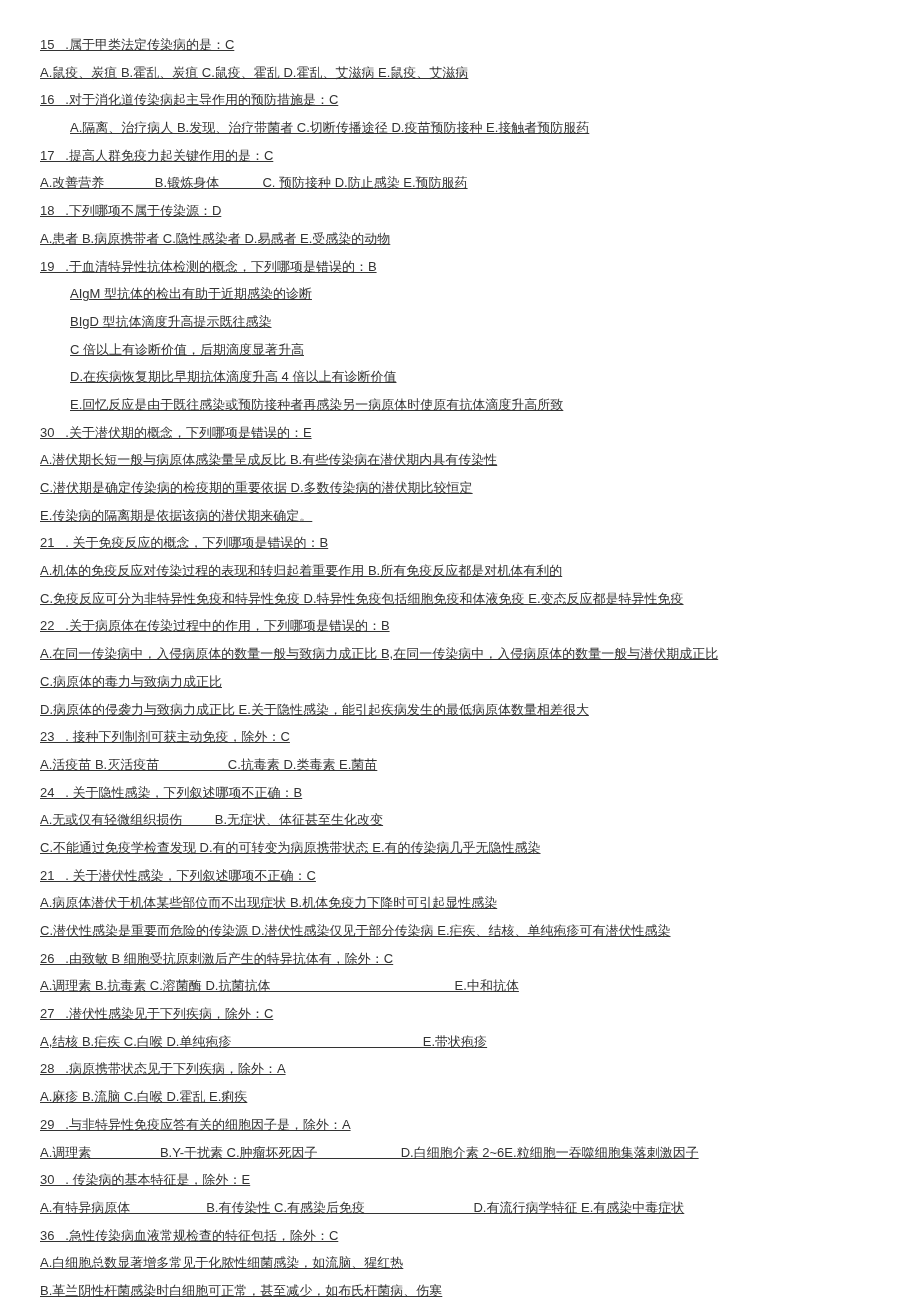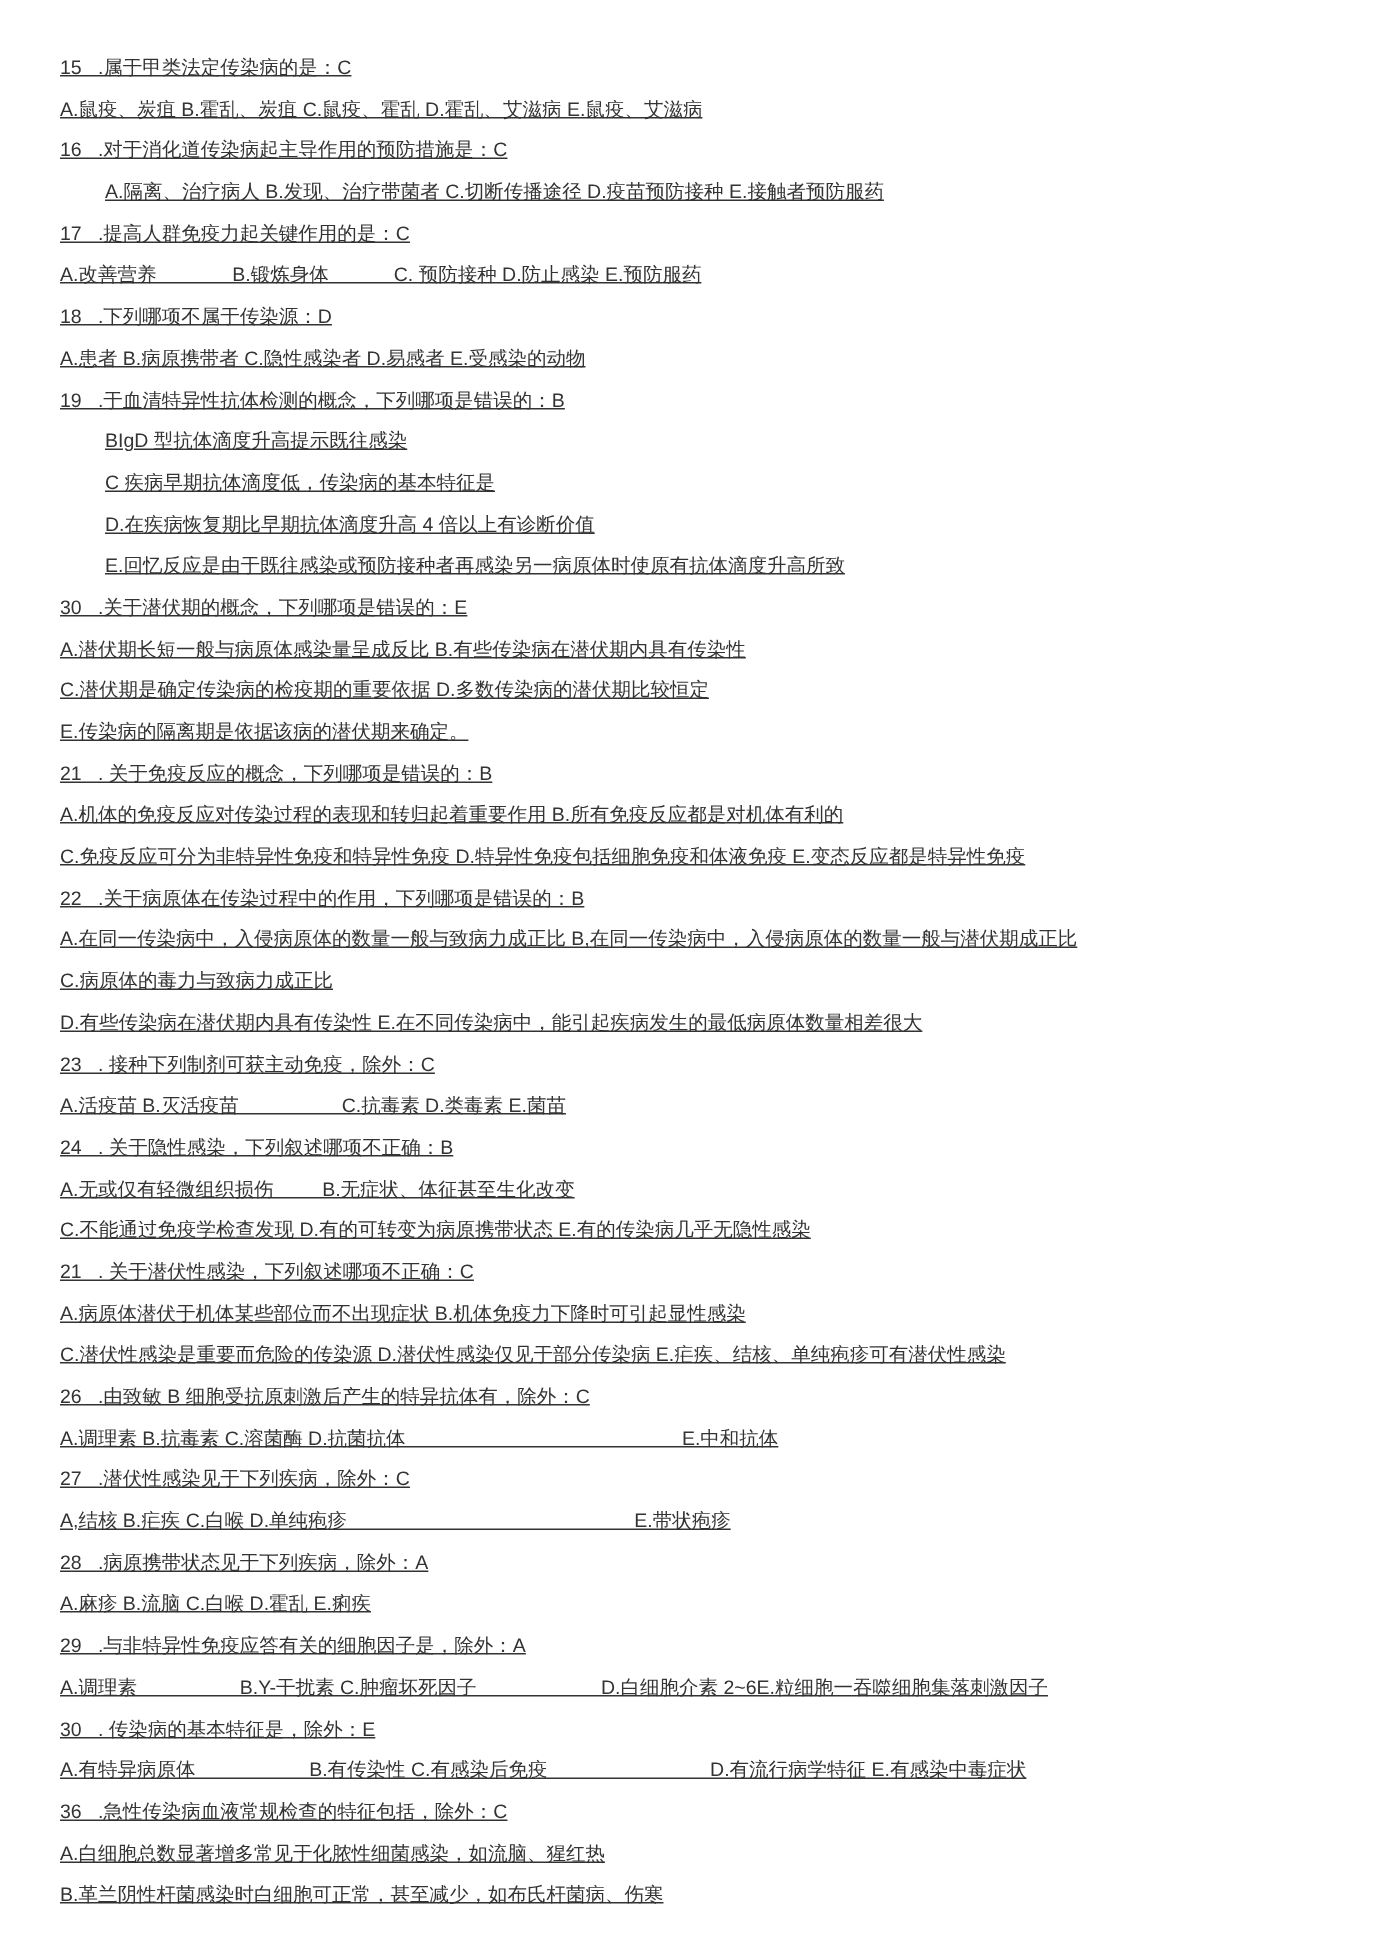--- a/index.html
+++ b/index.html
@@ -29,35 +29,36 @@
     <div class="line">15   .属于甲类法定传染病的是：C</div>
     <div class="line">A.鼠疫、炭疽 B.霍乱、炭疽 C.鼠疫、霍乱 D.霍乱、艾滋病 E.鼠疫、艾滋病</div>
     <div class="line">16   .对于消化道传染病起主导作用的预防措施是：C</div>
     <div class="line indent">A.隔离、治疗病人 B.发现、治疗带菌者 C.切断传播途径 D.疫苗预防接种 E.接触者预防服药</div>
     <div class="line">17   .提高人群免疫力起关键作用的是：C</div>
     <div class="line">A.改善营养              B.锻炼身体            C. 预防接种 D.防止感染 E.预防服药</div>
     <div class="line"></div>
     <div class="line">18   .下列哪项不属于传染源：D</div>
     <div class="line">A.患者 B.病原携带者 C.隐性感染者 D.易感者 E.受感染的动物</div>
     <div class="line">19   .于血清特异性抗体检测的概念，下列哪项是错误的：B</div>
+    <div class="line indent">AIgM 型抗体的检出有助于近期感染的诊断</div>
     <div class="line indent">BIgD 型抗体滴度升高提示既往感染</div>
-    <div class="line indent">C 疾病早期抗体滴度低，传染病的基本特征是</div>
+    <div class="line indent">C 倍以上有诊断价值，后期滴度显著升高</div>
     <div class="line indent">D.在疾病恢复期比早期抗体滴度升高 4 倍以上有诊断价值</div>
     <div class="line indent">E.回忆反应是由于既往感染或预防接种者再感染另一病原体时使原有抗体滴度升高所致</div>
     <div class="line">30   .关于潜伏期的概念，下列哪项是错误的：E</div>
     <div class="line">A.潜伏期长短一般与病原体感染量呈成反比 B.有些传染病在潜伏期内具有传染性</div>
     <div class="line">C.潜伏期是确定传染病的检疫期的重要依据 D.多数传染病的潜伏期比较恒定</div>
     <div class="line">E.传染病的隔离期是依据该病的潜伏期来确定。</div>
     <div class="line">21   . 关于免疫反应的概念，下列哪项是错误的：B</div>
     <div class="line">A.机体的免疫反应对传染过程的表现和转归起着重要作用 B.所有免疫反应都是对机体有利的</div>
     <div class="line">C.免疫反应可分为非特异性免疫和特异性免疫 D.特异性免疫包括细胞免疫和体液免疫 E.变态反应都是特异性免疫</div>
     <div class="line">22   .关于病原体在传染过程中的作用，下列哪项是错误的：B</div>
     <div class="line">A.在同一传染病中，入侵病原体的数量一般与致病力成正比 B,在同一传染病中，入侵病原体的数量一般与潜伏期成正比</div>
     <div class="line">C.病原体的毒力与致病力成正比</div>
-    <div class="line">D.有些传染病在潜伏期内具有传染性 E.在不同传染病中，能引起疾病发生的最低病原体数量相差很大</div>
+    <div class="line">D.病原体的侵袭力与致病力成正比 E.关于隐性感染，能引起疾病发生的最低病原体数量相差很大</div>
     <div class="line">23   . 接种下列制剂可获主动免疫，除外：C</div>
     <div class="line">A.活疫苗 B.灭活疫苗                   C.抗毒素 D.类毒素 E.菌苗</div>
     <div class="line">24   . 关于隐性感染，下列叙述哪项不正确：B</div>
     <div class="line">A.无或仅有轻微组织损伤         B.无症状、体征甚至生化改变</div>
     <div class="line">C.不能通过免疫学检查发现 D.有的可转变为病原携带状态 E.有的传染病几乎无隐性感染</div>
     <div class="line">21   . 关于潜伏性感染，下列叙述哪项不正确：C</div>
     <div class="line">A.病原体潜伏于机体某些部位而不出现症状 B.机体免疫力下降时可引起显性感染</div>
     <div class="line">C.潜伏性感染是重要而危险的传染源 D.潜伏性感染仅见于部分传染病 E.疟疾、结核、单纯疱疹可有潜伏性感染</div>
     <div class="line">26   .由致敏 B 细胞受抗原刺激后产生的特异抗体有，除外：C</div>
     <div class="line">A.调理素 B.抗毒素 C.溶菌酶 D.抗菌抗体                                                   E.中和抗体</div>

